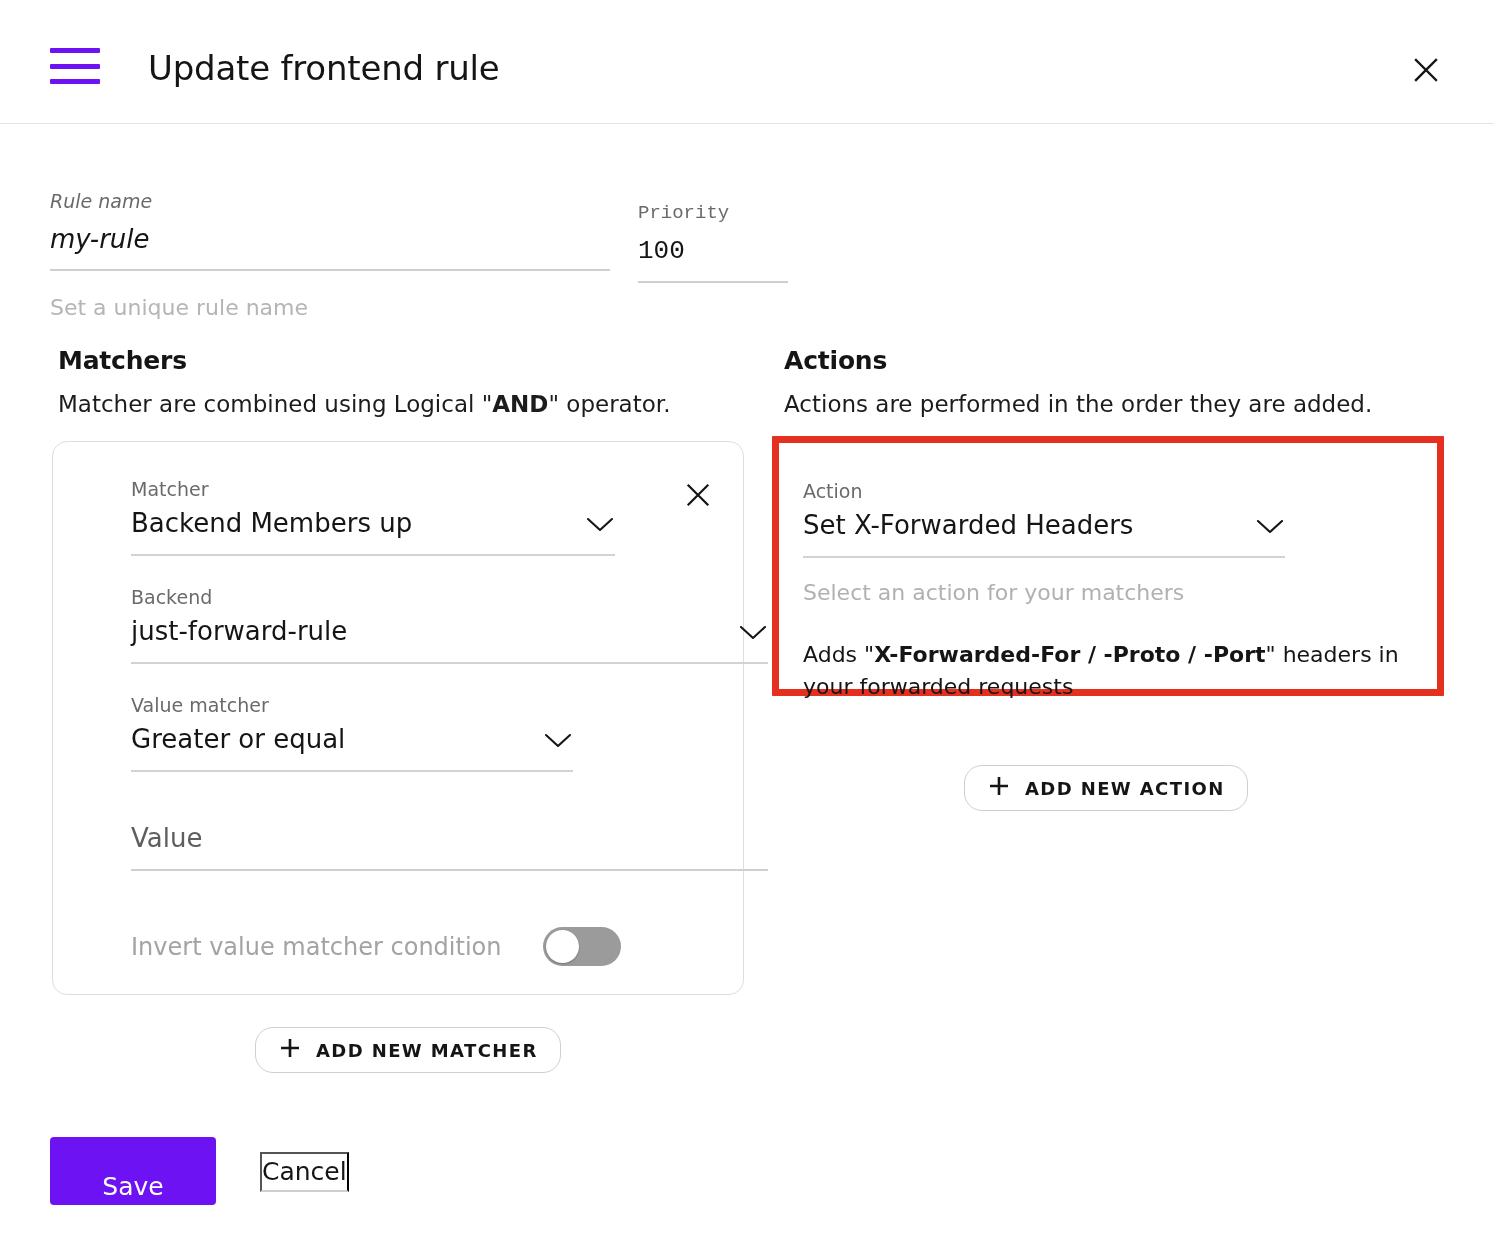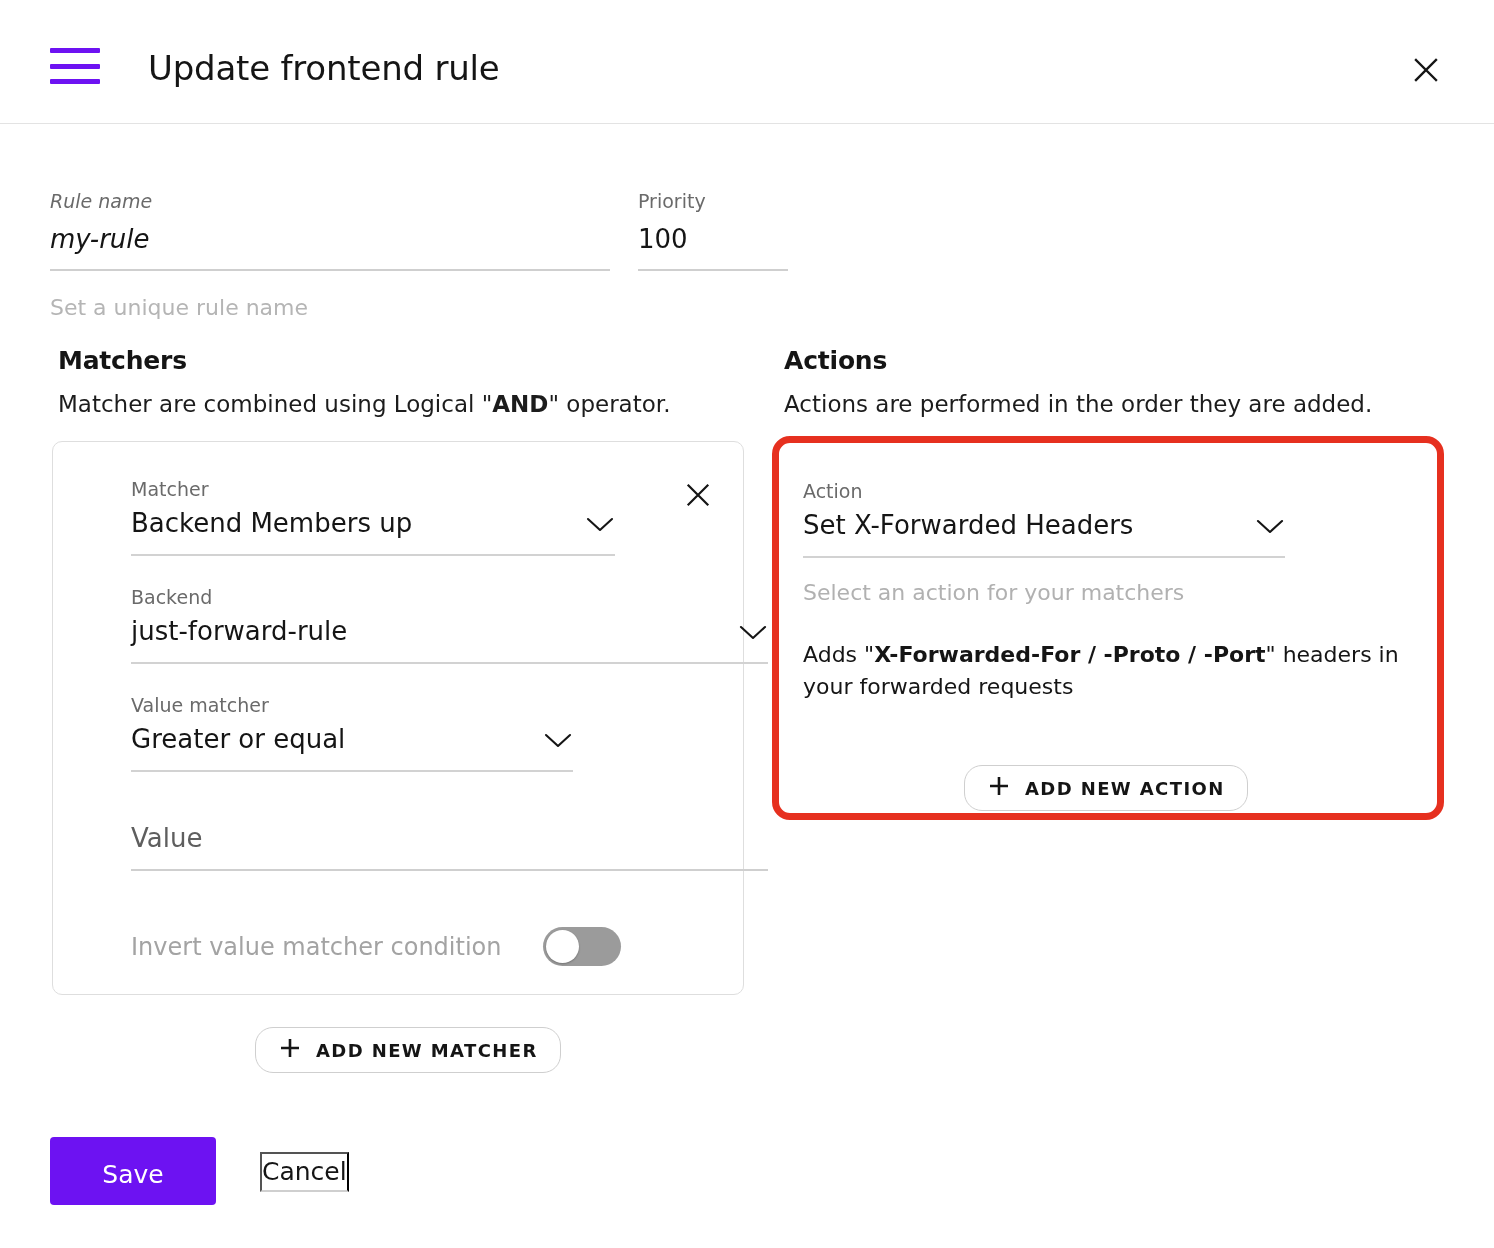--- a/index.html
+++ b/index.html
@@ -68,22 +68,23 @@
 
   
   .field-rule-name {
     position: absolute;
     left: 50px; top: 188px;
     width: 560px;
     font-style: italic;
   }
   .field-priority {
     position: absolute;
-    left: 638px; top: 188px;
+    left: 638px; top: 200px;
     width: 150px;
+    font-family: Liberation Mono, monospace;
   }
   .field-label {
     font-size: 19px;
     color: #6a6a6a;
     line-height: 26px;
     font-weight: 400;
   }
   .field-value {
     font-size: 26px;
     color: #151515;
@@ -131,21 +132,21 @@
   }
   .section-desc b { font-weight: 700; }
 
   
   .matcher-card {
     position: absolute;
     left: 52px; top: 441px;
     width: 692px;
     height: 554px;
     border: 1px solid #dedede;
-    border-radius: 10px;
+    border-radius: 15px;
     background: #ffffff;
   }
   .select-label {
     font-size: 19px;
     color: #6a6a6a;
     line-height: 25px;
   }
   .select-row {
     position: relative;
     display: flex;
@@ -229,23 +230,23 @@
   }
   .btn-add-matcher { left: 255px; top: 1027px; }
   .btn-add-action  { left: 964px; top: 765px; }
   .plus-icon { flex: 0 0 auto; display: block; }
 
   
   .action-highlight {
     position: absolute;
     left: 772px; top: 436px;
     width: 672px;
-    height: 384px;
+    height: 260px;
     border: 7px solid #e6301f;
-    border-radius: 18px;
+    border-radius: 1px;
     background: #ffffff;
   }
   .a-field-1 {
     position: absolute;
     left: 24px; top: 36px;
     width: 482px;
   }
   .action-helper {
     position: absolute;
     left: 24px; top: 135px;
@@ -271,21 +272,21 @@
     width: 166px; height: 68px;
     background: #6d12f2;
     border: none;
     border-radius: 4px;
     color: #ffffff;
     font-size: 25px;
     font-family: "DejaVu Sans", "Liberation Sans", sans-serif;
     cursor: pointer;
     line-height: 68px;
     text-align: center;
-    padding: 4px;
+    padding: 16px;
   }
   .btn-cancel {
     position: absolute;
     left: 260px; top: 1152px;
     font-size: 25px;
     color: #151515;
     line-height: 36px;
     border-bottom: 2px solid #cfcfcf;
     cursor: pointer;
     background: transparent;

